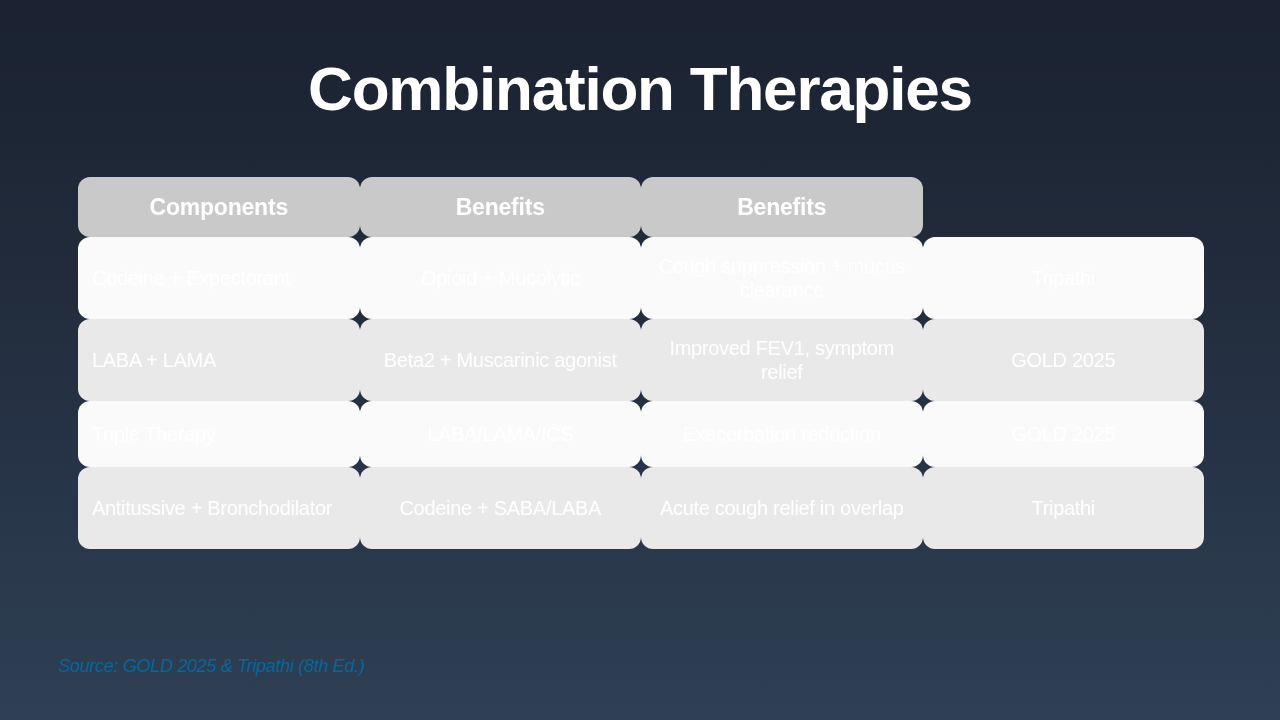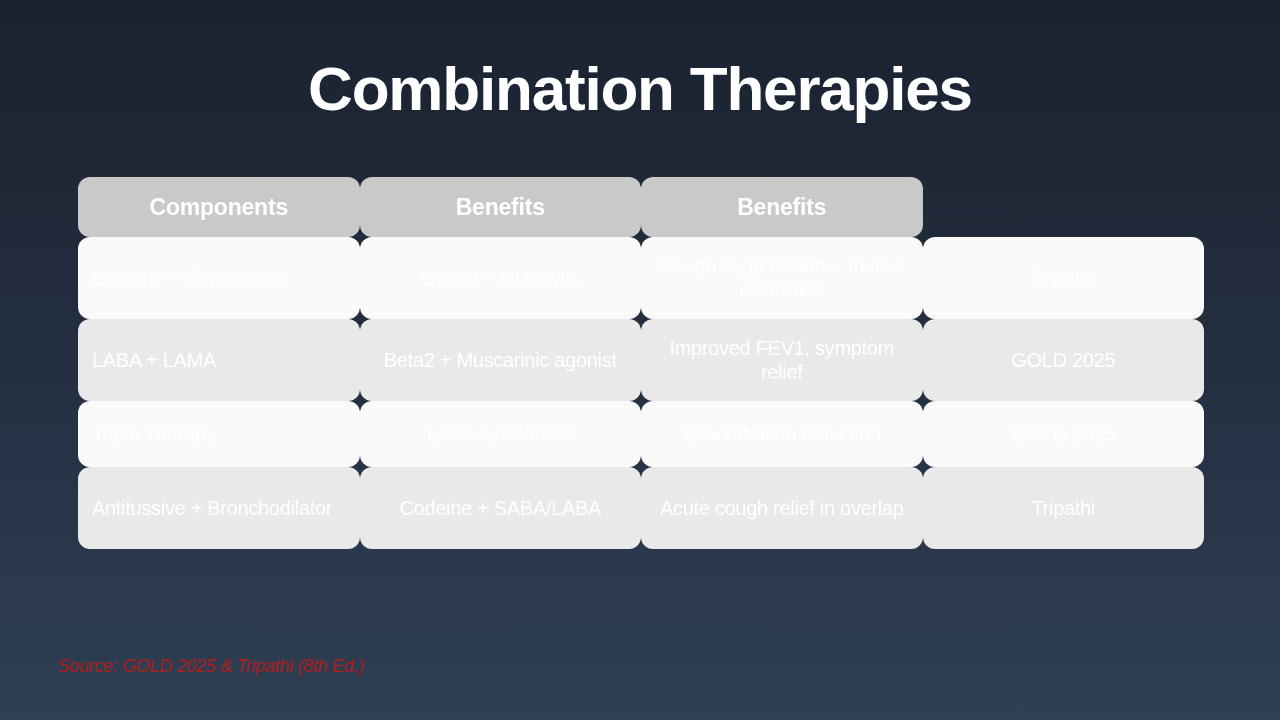--- a/index.html
+++ b/index.html
@@ -94,21 +94,21 @@
   .align-left   .cell-text { text-align:left; }
   .align-center .cell-text { text-align:center; width:100%; }
 
   .cell-text { display:block; }
 
   
   .source-note {
     position:absolute;
     left:58px;
     top:656px;
-    color:#b91c1c;
+    color:#0369a1;
     font-size:18px;
     font-style:italic;
     letter-spacing:-0.3px;
     white-space:nowrap;
   }
 </style>
 </head>
 <body>
 
 <h1 class="slide-title">Combination Therapies</h1>

